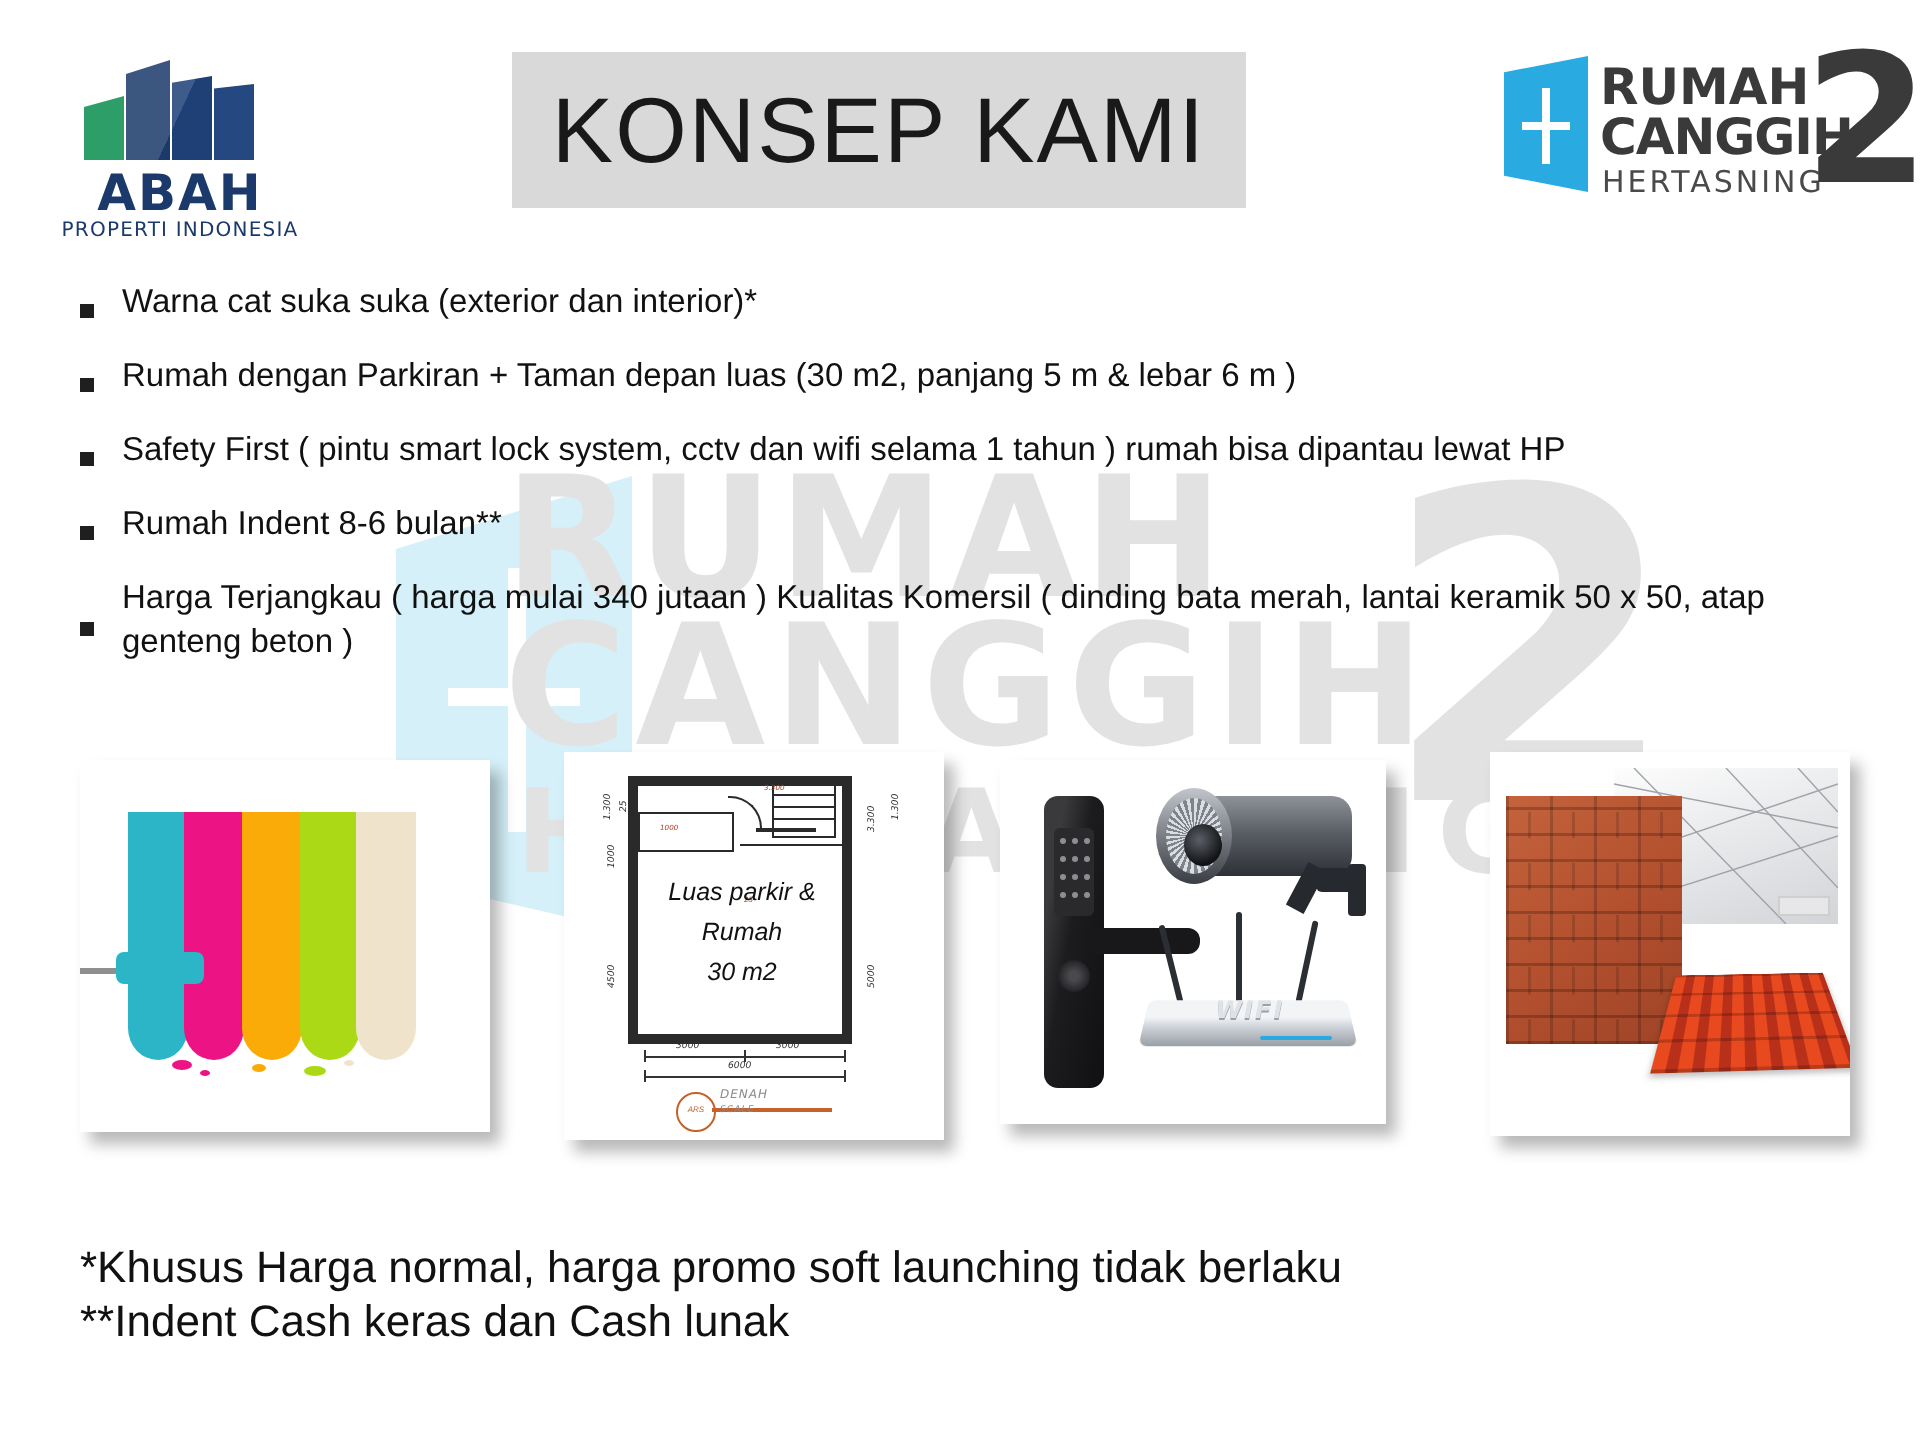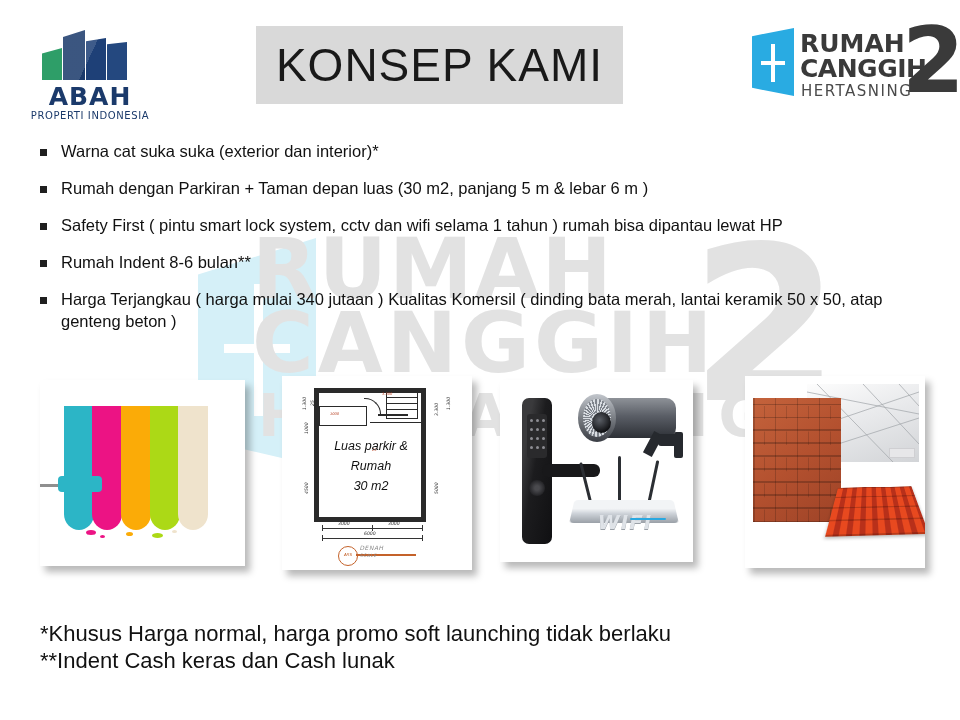--- a/index.html
+++ b/index.html
@@ -91,21 +91,21 @@
      font-weight:bold;color:#3a3a3a;font-size:25px;letter-spacing:0px;}
   .rc-t1{top:5px;}
   .rc-t2{top:30px;letter-spacing:-.5px;}
   .rc-t3{position:absolute;left:49px;top:58px;font-family:"DejaVu Sans", sans-serif;
      font-weight:normal;font-size:15px;color:#4a4a4a;letter-spacing:1.5px;}
   .rc-two{position:absolute;left:150px;top:-8px;font-family:"DejaVu Sans", sans-serif;
      font-weight:bold;font-size:90px;line-height:90px;color:#3a3a3a;}
 
   
   .bullets{position:absolute;left:40px;top:140px;width:880px;}
-  .bullet{display:flex;margin-bottom:15px;}
+  .bullet{display:flex;margin-bottom:15px;align-items:center;}
   .bullet .sq{
     width:7px;height:7px;background:#1f1f1f;margin-top:9px;margin-right:14px;flex:0 0 auto;
   }
   .bullet .txt{
     font-family:"Liberation Sans", sans-serif;
     font-size:16.5px;line-height:22px;color:#111111;
   }
 
   
   .cards{position:absolute;left:0;top:378px;width:960px;height:210px;font-style:italic;}
@@ -185,22 +185,22 @@
     background:radial-gradient(circle at 40% 38%,#5b5f66,#111215 70%);}
   .cam-mount{position:absolute;left:70px;top:38px;width:34px;height:28px;}
   .cam-mount i{position:absolute;background:#26292e;}
   .cam-m1{left:0;top:0;width:10px;height:24px;transform:rotate(28deg);}
   .cam-m2{left:10px;top:2px;width:22px;height:12px;border-radius:3px;}
   .cam-m3{left:26px;top:0px;width:9px;height:26px;border-radius:2px;background:#33373d;}
   .router{position:absolute;left:72px;top:100px;width:104px;height:46px;}
   .rt-body{position:absolute;left:0;top:18px;width:104px;height:26px;
     background:linear-gradient(180deg,#f2f4f6 0 40%,#cfd4da 60%,#9aa0a7 100%);
     border-radius:4px;transform:perspective(120px) rotateX(28deg);}
-  .rt-wifi{position:absolute;left:18px;top:30px;width:70px;text-align:center;
-    font-family:"DejaVu Sans", sans-serif;font-weight:bold;font-size:20px;color:#dfe3e8;letter-spacing:1px;
+  .rt-wifi{position:absolute;left:18px;top:18px;width:70px;text-align:center;
+    font-family:"DejaVu Sans", sans-serif;font-weight:bold;font-size:12px;color:#dfe3e8;letter-spacing:1px;
     text-shadow:0 1px 0 #9aa0a7;}
   .ant{position:absolute;width:3px;background:#2b2e33;border-radius:2px;}
   .a1{left:12px;top:-18px;height:40px;transform:rotate(-14deg);}
   .a2{left:46px;top:-24px;height:46px;}
   .a3{left:80px;top:-20px;height:42px;transform:rotate(12deg);}
   .rt-led{position:absolute;left:58px;top:38px;width:36px;height:2px;background:#2aa8e0;border-radius:2px;}
 
   
   .card4{left:745px;top:-2px;width:180px;height:192px;}
   .tile{position:absolute;left:62px;top:8px;width:112px;height:78px;

